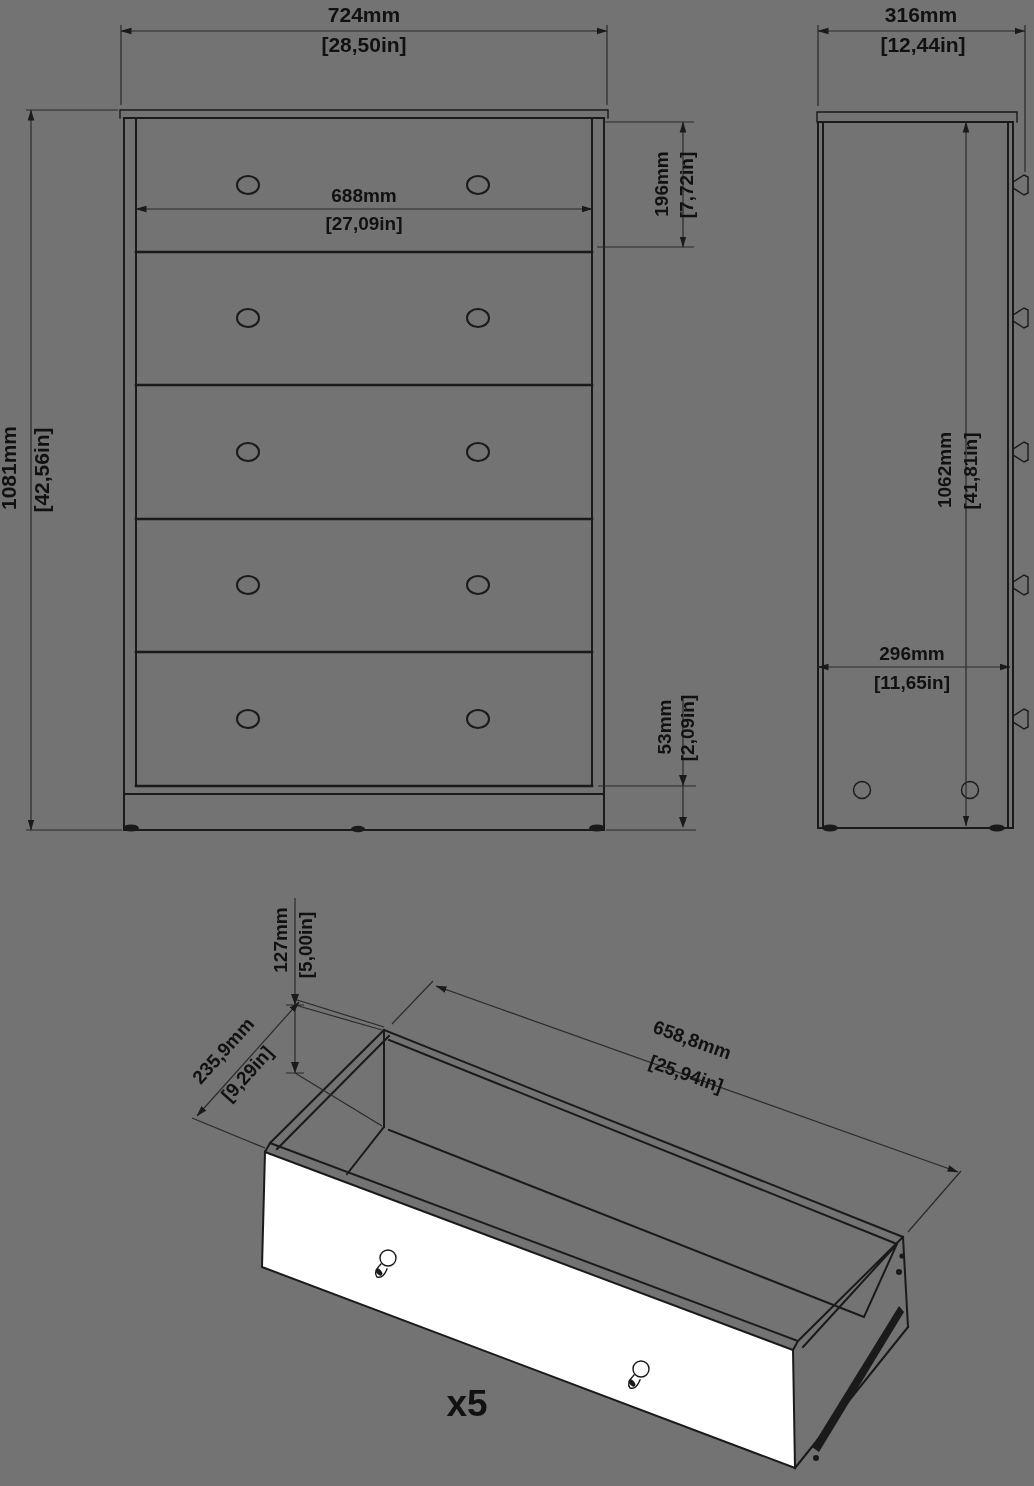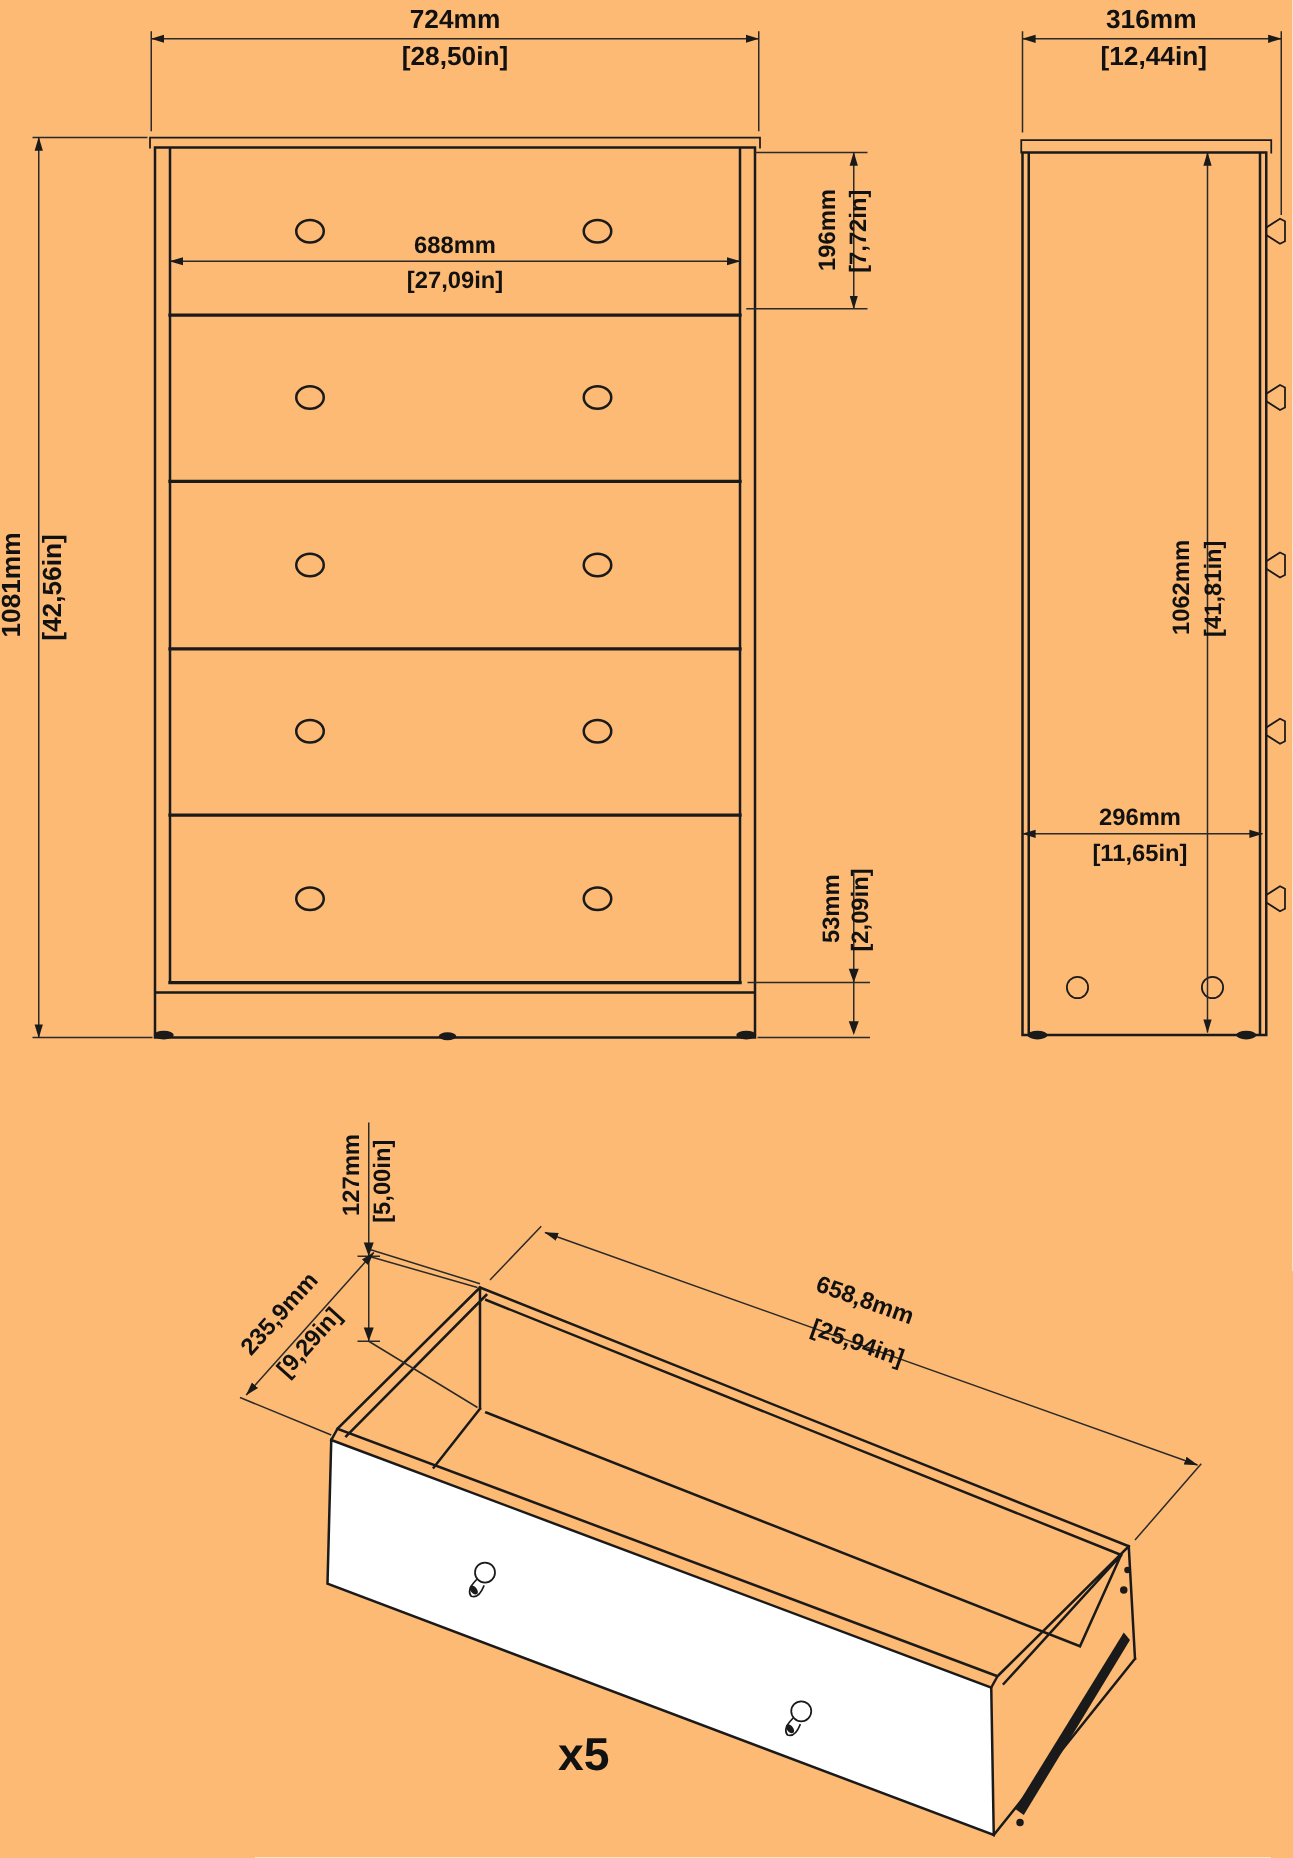--- a/index.html
+++ b/index.html
@@ -1,16 +1,16 @@
 <!DOCTYPE html>
 <html><head>
 <meta charset="utf-8">
 <style>
   html,body{margin:0;padding:0;background:#ffffff;}
-  .stage{position:relative;width:1034px;height:1486px;background:#fdba74;overflow:hidden;
+  .stage{position:relative;width:1034px;height:1486px;background:#737373;overflow:hidden;
          font-family:"Liberation Sans", sans-serif;}
   svg{display:block}
   .s2   {stroke:#1a1a1a;stroke-width:2;fill:none;stroke-linecap:square;}
   .s25  {stroke:#1a1a1a;stroke-width:2.6;fill:none;stroke-linecap:square;}
   .s15  {stroke:#1a1a1a;stroke-width:1.4;fill:none;stroke-linecap:square;}
   .thin {stroke:#2a2a2a;stroke-width:1.2;fill:none;stroke-linecap:butt;}
   .dark {fill:#1a1a1a;stroke:none;}
   .whitefill{fill:#ffffff;}
   text{fill:#111;}
   .dimL {font:700 21px "Liberation Sans", sans-serif;}  

